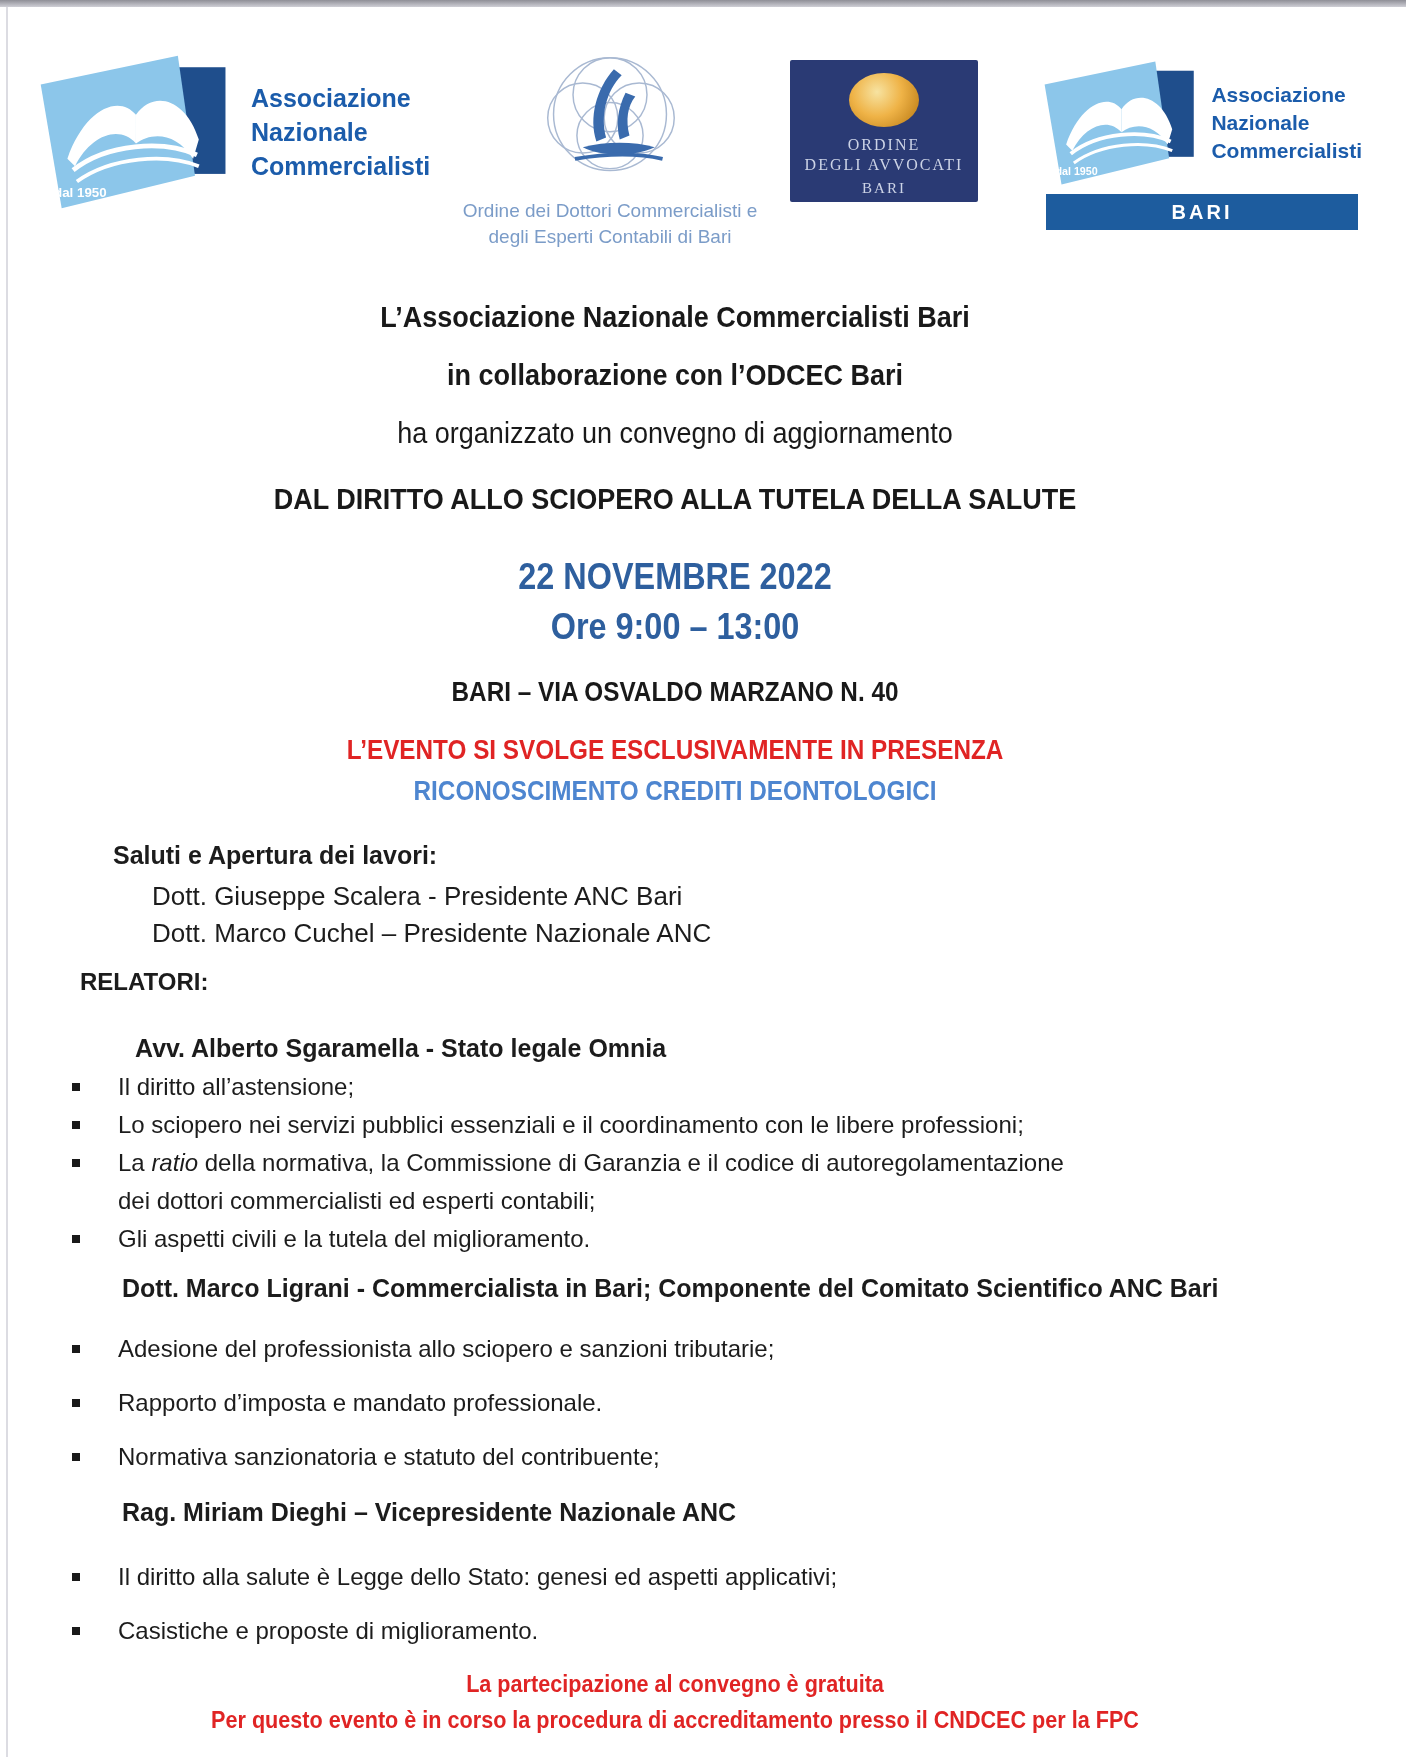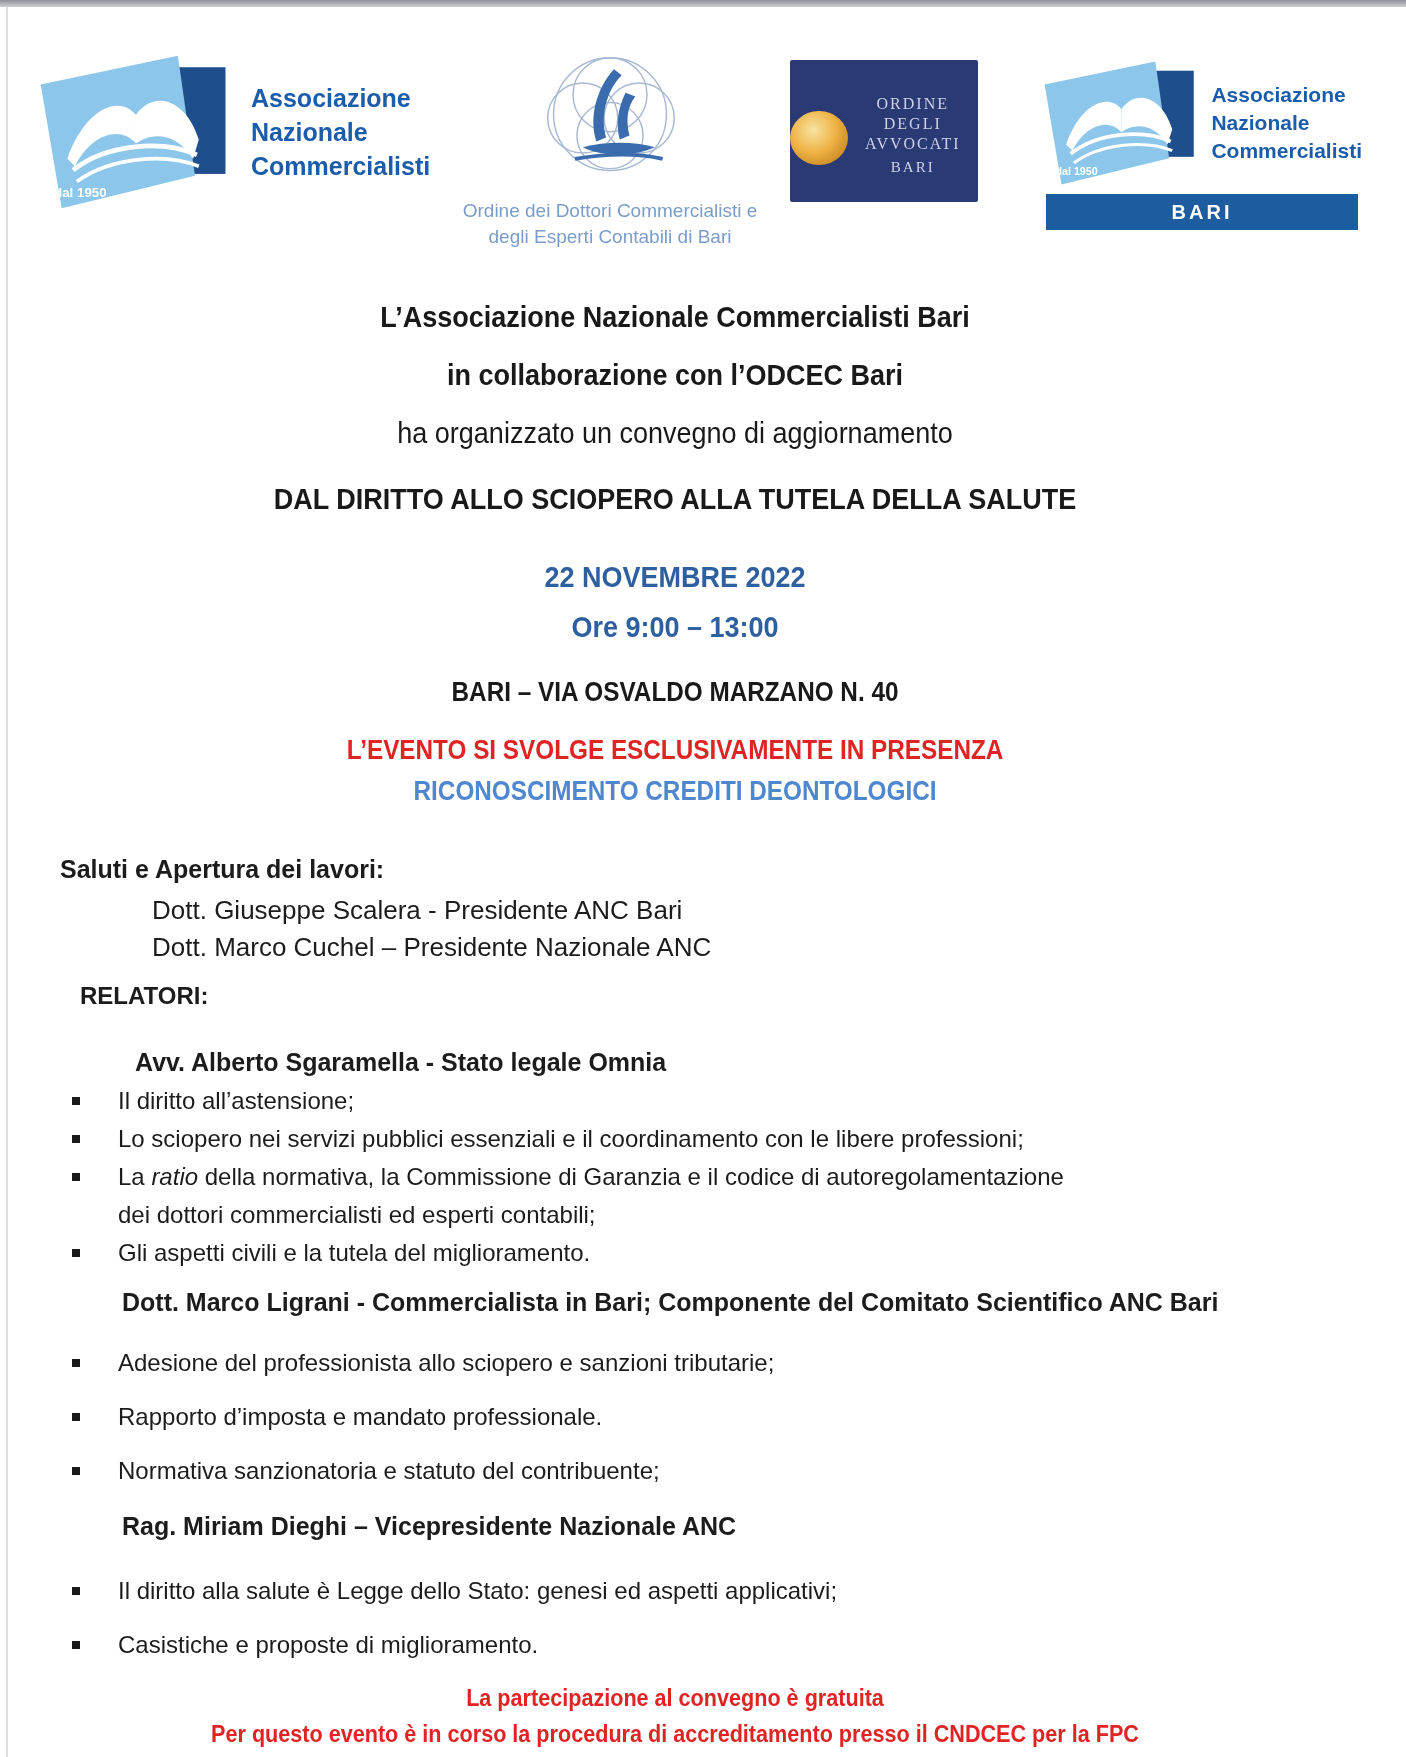--- a/index.html
+++ b/index.html
@@ -17,49 +17,49 @@
 
   
   .header{position:relative;height:252px;}
   .logo-anc{position:absolute;left:35px;top:52px;display:flex;align-items:center;}
   .logo-anc svg{width:200px;height:160px;}
   .anc-text{margin-left:16px;font-weight:bold;color:#1b5cab;font-size:25px;line-height:34px;}
   .logo-odcec{position:absolute;left:450px;top:46px;width:320px;text-align:center;}
   .logo-odcec svg{width:168px;height:146px;}
   .odcec-caption{margin-top:2px;font-size:19px;line-height:26px;color:#7b9cc8;}
   .logo-avvocati{position:absolute;left:790px;top:60px;width:188px;height:142px;
-    background:#2a3a74;border-radius:2px;display:flex;flex-direction:row;align-items:center;}
+    background:#2a3a74;border-radius:2px;display:flex;flex-direction:column;align-items:center;}
   .medallion{margin-top:13px;width:70px;height:54px;border-radius:50%;
     background:radial-gradient(circle at 40% 35%, #f7e3a1, #efb347 45%, #c98a22 80%, #a96f15);}
   .avv-text{margin-top:8px;text-align:center;font-family:"Liberation Serif",serif;
     color:#ccd3e6;letter-spacing:2px;line-height:20px;}
   .avv-l1{font-size:16px;} .avv-l2{font-size:16px;} .avv-l3{font-size:15px;margin-top:3px;}
   .logo-ancbari{position:absolute;left:1040px;top:56px;width:322px;}
   .ancbari-row{display:flex;align-items:center;}
   .ancbari-row svg{width:168px;height:134px;}
   .ancbari-text{margin-left:10px;font-weight:bold;color:#1b5cab;font-size:21px;line-height:28px;}
   .ancbari-bar{margin-top:4px;margin-left:6px;width:312px;height:36px;background:#1d5c9e;
     color:#ffffff;font-weight:bold;font-size:20px;letter-spacing:3px;
     display:flex;align-items:center;justify-content:center;}
 
   
   .content{margin-right:56px;text-align:center;}
   .cx{transform:scaleX(0.9);}
   .intro{margin-top:36px;}
   .intro-line{font-size:30px;line-height:58px;font-weight:bold;color:#191919;}
   .intro-line.regular{font-weight:normal;}
   .main-title{margin-top:14px;font-size:30px;line-height:46px;font-weight:bold;color:#191919;}
-  .datetime{margin-top:30px;color:#2e5f9e;font-weight:bold;font-size:30px;line-height:50px;}
+  .datetime{margin-top:30px;color:#2e5f9e;font-weight:bold;font-size:36px;line-height:50px;}
   .location{margin-top:20px;font-size:27px;line-height:40px;font-weight:bold;color:#191919;}
   .notices{margin-top:18px;font-weight:bold;font-size:27px;line-height:41px;}
   .notice-presence{color:#e02424;}
   .notice-credits{color:#4e86d0;}
 
   .left{text-align:left;}
-  .saluti-h{margin-top:38px;padding-left:60px;font-size:25px;line-height:38px;font-weight:bold;}
+  .saluti-h{margin-top:24px;padding-left:113px;font-size:25px;line-height:38px;font-weight:bold;}
   .people{margin-top:4px;padding-left:152px;font-size:26px;line-height:37px;}
   .relatori-h{margin-top:12px;padding-left:80px;font-size:24px;line-height:36px;font-weight:bold;}
   .speaker-h{font-size:25px;line-height:40px;font-weight:bold;white-space:nowrap;}
   .sp1{margin-top:28px;padding-left:135px;}
   .sp2{margin-top:10px;padding-left:122px;}
   .sp3{margin-top:0;padding-left:122px;}
   .topics{margin-top:0;}
   .topics.gapped{margin-top:22px;}
   .topics.gapped3{margin-top:26px;}
   .topic{display:flex;padding-left:72px;text-align:left;}

